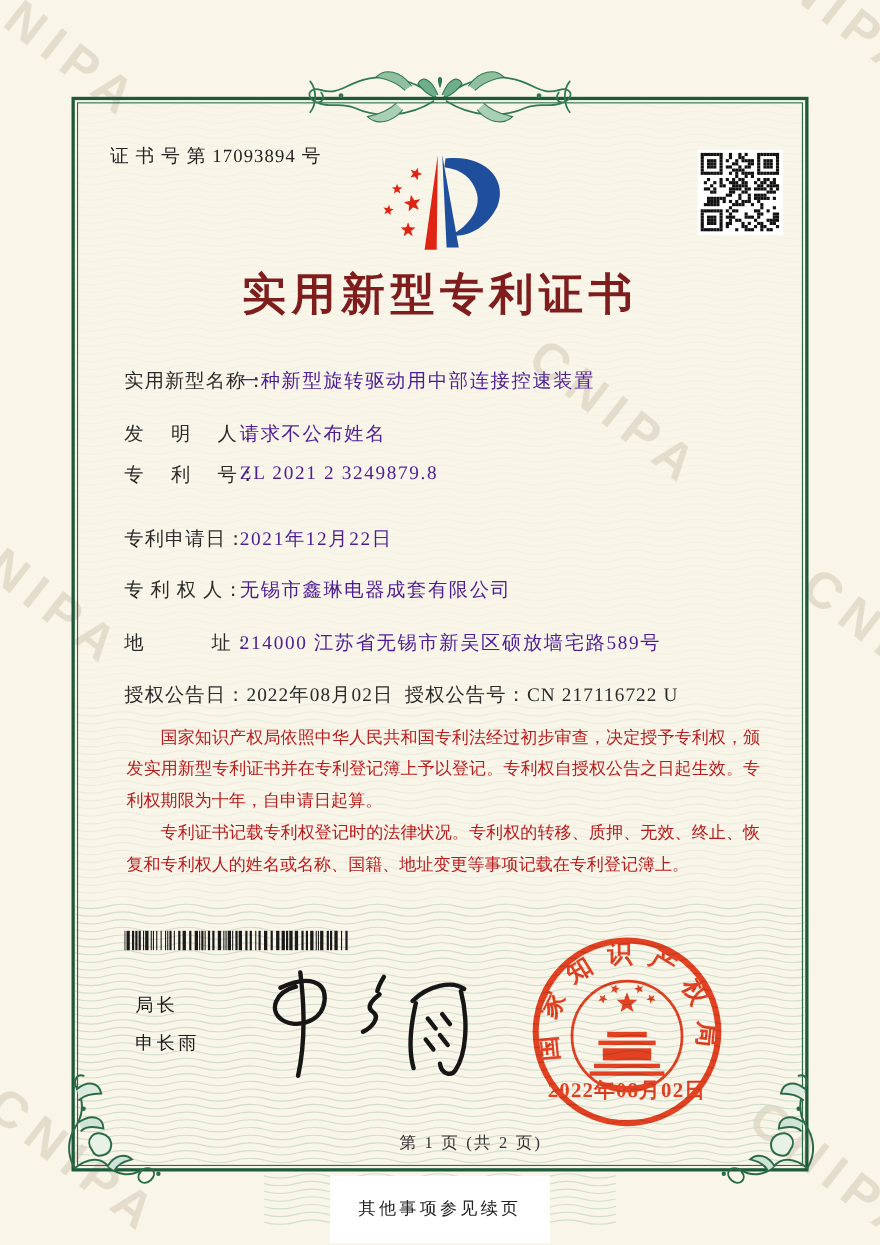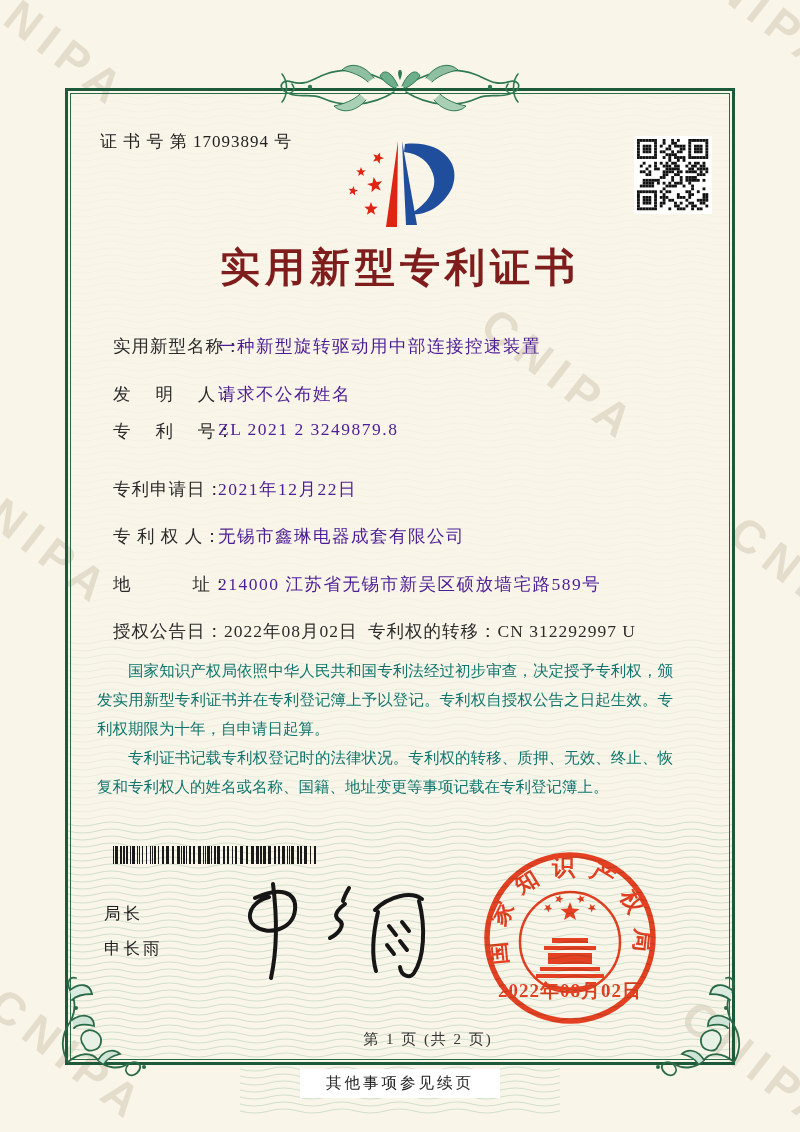--- a/index.html
+++ b/index.html
@@ -48,44 +48,44 @@
   }
   .field-row{position:absolute;left:0;width:100%;height:26px;font-size:17.5px;text-align:right;}
   .field-label{position:absolute;left:113px;letter-spacing:1px;color:#2b2b2b;white-space:pre;}
   .field-value{position:absolute;left:218px;letter-spacing:1.5px;color:#4c1d95;white-space:nowrap;}
   .row-0{top:334px}.row-1{top:382px}.row-2{top:419px}
   .row-3{top:477px}.row-4{top:524px}.row-5{top:572px}
   .grant-row{position:absolute;top:619px;left:0;width:100%;font-size:17.5px;}
   .grant-left{position:absolute;left:113px;white-space:nowrap;letter-spacing:1px;}
   .grant-right{position:absolute;left:368px;white-space:nowrap;letter-spacing:1px;}
   .body-text{
-    position:absolute;left:97px;top:656px;width:576px;
-    font-size:15.5px;line-height:29px;text-align:justify;color:#0f766e;
+    position:absolute;left:115px;top:656px;width:576px;
+    font-size:15.5px;line-height:29px;text-align:justify;color:#b91c1c;
   }
   .body-text p{margin:0;text-indent:2em;}
   .barcode-svg{position:absolute;left:113px;top:846px;}
   .signer-title,.signer-name{
-    position:absolute;left:104px;font-family:"Liberation Sans",sans-serif;
+    position:absolute;left:123px;font-family:"Liberation Sans",sans-serif;
     font-size:16.5px;letter-spacing:3px;color:#1c1c1c;
   }
   .signer-title{top:903px}
   .signer-name{top:938px}
   .signature-svg{position:absolute;left:225px;top:878px;}
   .page-footer{
     position:absolute;left:0;top:1030px;width:100%;text-align:center;
     font-size:15px;letter-spacing:2px;color:#333;margin-left:28px;
   }
   
   .seal-svg{position:absolute;left:482px;top:850px;z-index:5;mix-blend-mode:multiply;opacity:.92;}
   .seal-arc{font-size:23px;font-weight:bold;fill:#e63312;letter-spacing:13px;font-family:"Liberation Serif",serif;}
   .seal-date{font-size:19px;font-weight:bold;fill:#e63312;letter-spacing:1px;font-family:"Liberation Serif",serif;}
   
   .note-strip{
     position:absolute;left:50%;top:1069px;transform:translateX(-50%);
-    background:#ffffff;padding:4px 26px;z-index:6;
+    background:#ffffff;padding:20px 26px;z-index:6;
     font-size:15.5px;letter-spacing:3px;color:#222;white-space:nowrap;
   }
 </style>
 </head>
 <body>
 
 <div class="wm wm1">CNIPA</div>
 <div class="wm wm2">CNIPA</div>
 <div class="wm wm3">CNIPA</div>
 <div class="wm wm4">CNIPA</div>
@@ -628,21 +628,21 @@
     <span class="field-label">专 利 权 人：</span>
     <span class="field-value">无锡市鑫琳电器成套有限公司</span>
   </div>
   <div class="field-row row-5">
     <span class="field-label">地　　　 址：</span>
     <span class="field-value">214000 江苏省无锡市新吴区硕放墙宅路589号</span>
   </div>
 
   <div class="grant-row">
     <span class="grant-left"><span>授权公告日：</span><span>2022年08月02日</span></span>
-    <span class="grant-right"><span>专利权的转移：</span><span>CN 312292997 U</span></span>
+    <span class="grant-right"><span>授权公告号：</span><span>CN 217116722 U</span></span>
   </div>
 
   <div class="body-text">
     <p>国家知识产权局依照中华人民共和国专利法经过初步审查，决定授予专利权，颁发实用新型专利证书并在专利登记簿上予以登记。专利权自授权公告之日起生效。专利权期限为十年，自申请日起算。</p>
     <p>专利证书记载专利权登记时的法律状况。专利权的转移、质押、无效、终止、恢复和专利权人的姓名或名称、国籍、地址变更等事项记载在专利登记簿上。</p>
   </div>
 
   <svg class="barcode-svg" id="barcodeSvg" width="206" height="18">
       <rect x="0" y="0" width="1" height="18" fill="#1a1a1a"></rect>
       <rect x="2" y="0" width="3" height="18" fill="#1a1a1a"></rect>

